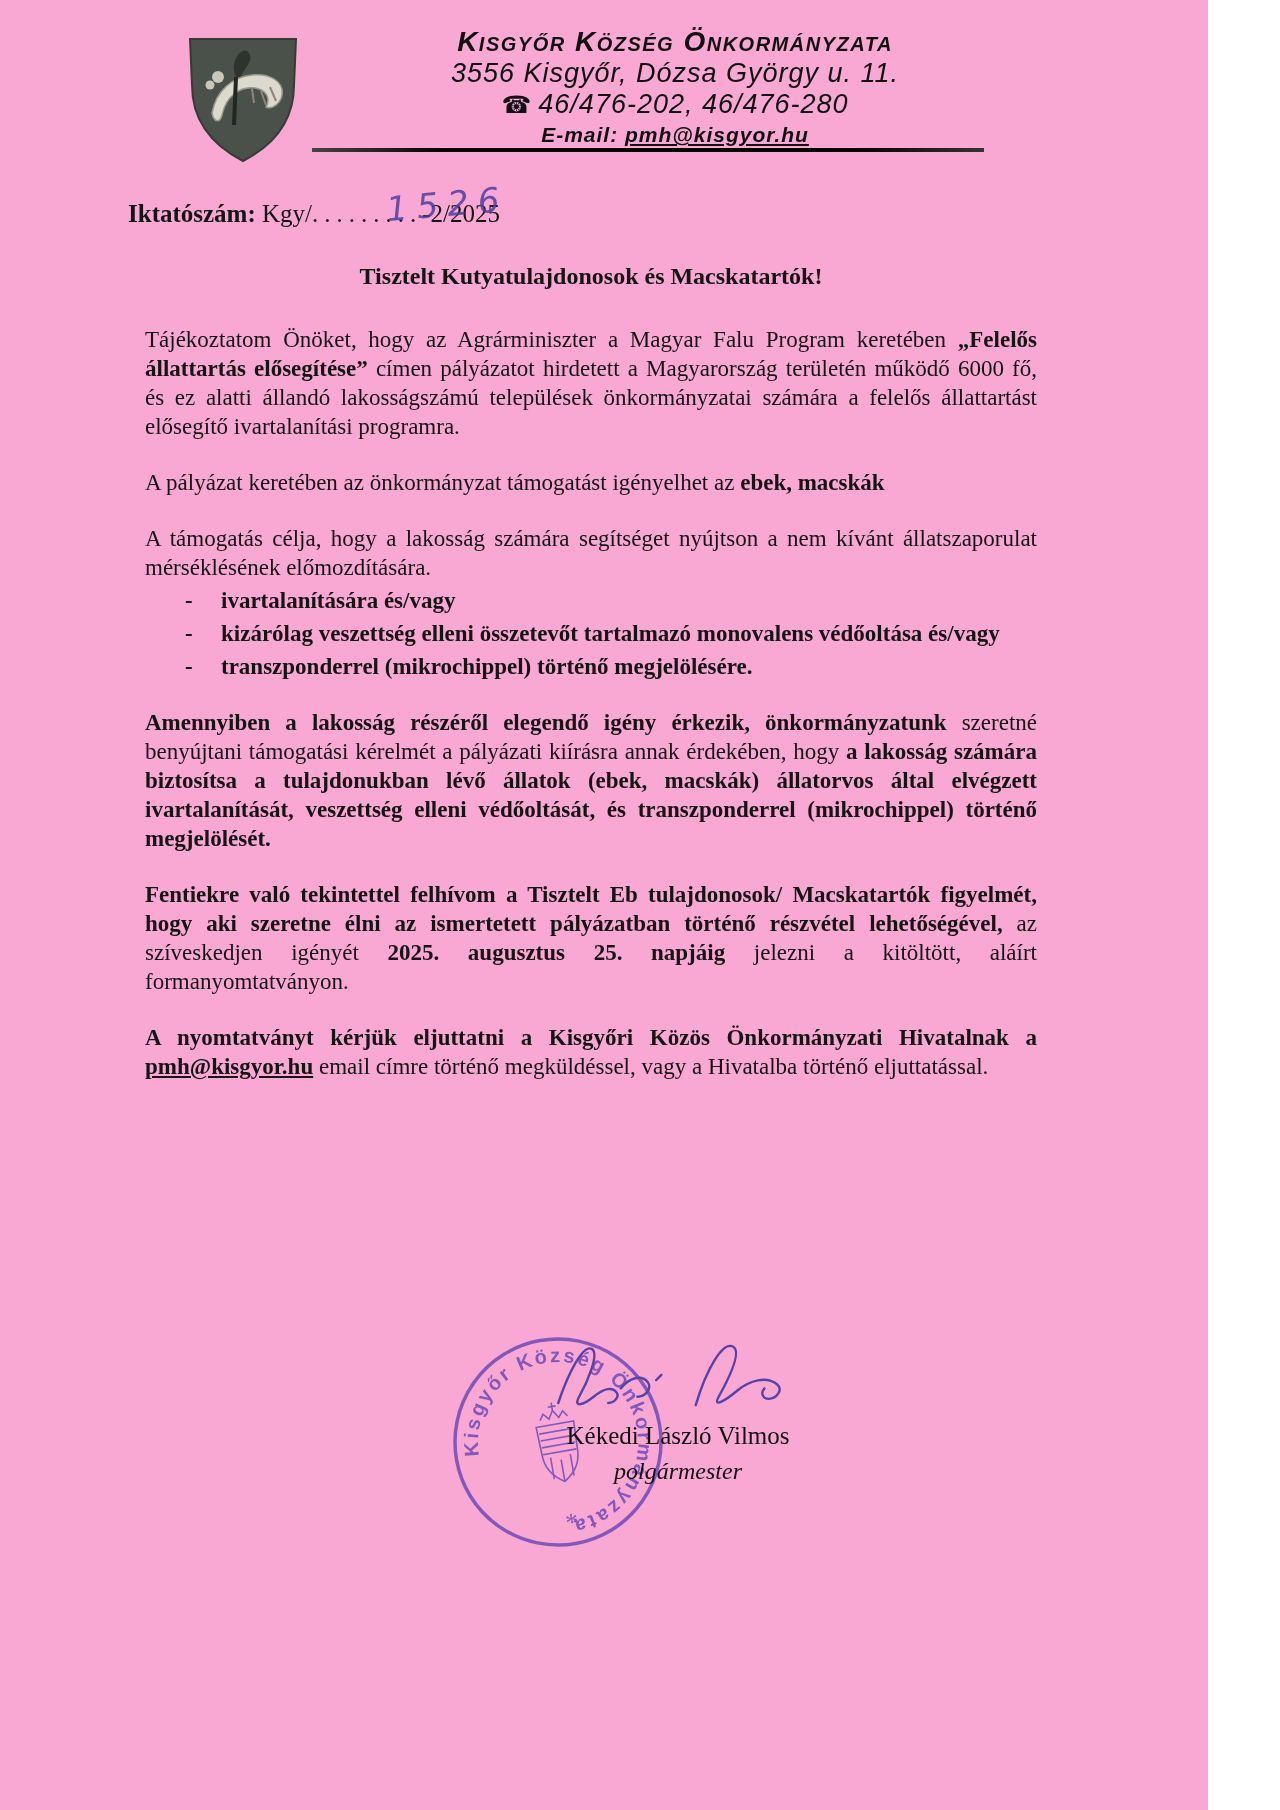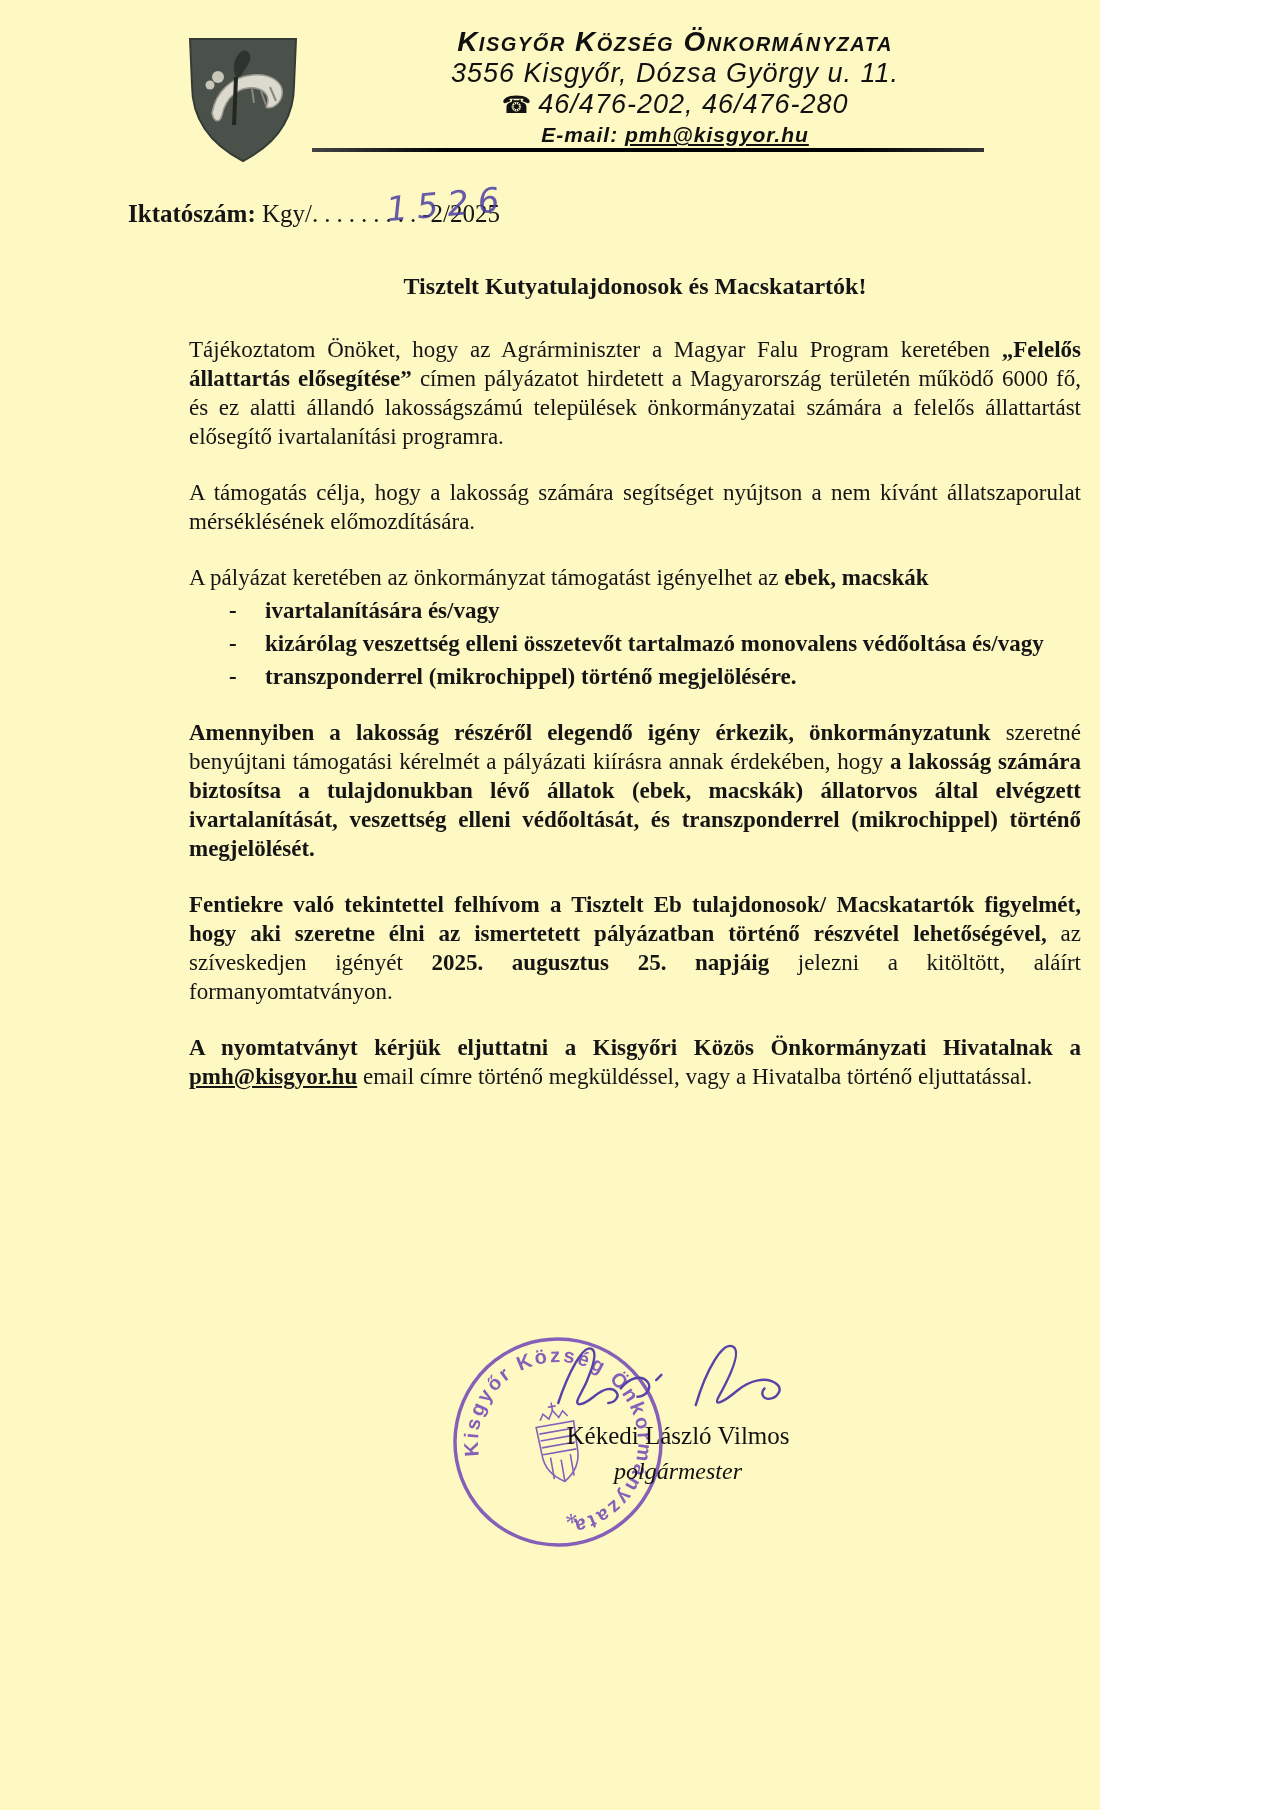--- a/index.html
+++ b/index.html
@@ -1,17 +1,17 @@
 <!DOCTYPE html>
 <html><head>
 <meta charset="utf-8">
 <style>
   html,body{margin:0;padding:0;background:#ffffff;}
   .page{
-    position:relative;width:1100px;height:1810px;background:#fef9c3;
+    position:relative;width:1208px;height:1810px;background:#f9a8d4;
     font-family:"Liberation Serif",serif;color:#151515;overflow:hidden;
   }
   
   .crest{position:absolute;left:182px;top:33px;width:122px;height:133px;}
   .header-text{
     position:absolute;left:330px;top:26px;width:690px;text-align:center;
     font-family:"Liberation Sans",sans-serif;font-style:italic;color:#111;
   }
   .org-name{font-weight:bold;font-size:28px;font-variant:small-caps;letter-spacing:1.5px;line-height:32px;}
   .address{font-size:27px;letter-spacing:1px;line-height:31px;}
@@ -25,22 +25,22 @@
   .reference{position:absolute;left:128px;top:200px;font-size:25px;white-space:nowrap;}
   .reference .lbl{font-weight:bold;}
   .reference .dots{letter-spacing:6px;}
   .handwritten{
     position:absolute;left:258px;top:-16px;color:#4d3fa3;
     font-family:"DejaVu Sans",sans-serif;font-style:italic;font-size:34px;
     letter-spacing:9px;transform:rotate(-5deg);opacity:.85;
   }
   
   .body{
-    position:absolute;left:145px;top:272px;width:892px;
-    font-size:23px;line-height:29px;text-align:justify;margin-left:44px;
+    position:absolute;left:145px;top:262px;width:892px;
+    font-size:23px;line-height:29px;text-align:justify;
   }
   .doc-title{text-align:center;font-weight:bold;font-size:24px;margin:0 0 34px 0;}
   .para{margin:27px 0 0 0;}
   .para:first-of-type{margin-top:0;}
   .bullet{display:flex;margin:4px 0 0 0;padding-left:40px;text-align:left;}
   .bullet:first-of-type{margin-top:6px;}
   .bullet-marker{flex:none;width:36px;font-weight:bold;}
   .bullet-text{flex:1;}
   .b{font-weight:bold;}
   .u{text-decoration:underline;}
@@ -86,22 +86,22 @@
   <div class="reference">
     <span class="lbl">Iktatószám:</span>
     <span>Kgy/</span><span class="dots">.........</span><span>-2/2025</span>
     <span class="handwritten">1526</span>
   </div>
 
   <div class="body">
     <div class="doc-title">Tisztelt Kutyatulajdonosok és Macskatartók!</div>
     <div>
         <div class="para"><span>Tájékoztatom Önöket, hogy az Agrárminiszter a Magyar Falu Program keretében </span><span class="b">„Felelős állattartás elősegítése”</span><span> címen pályázatot hirdetett a Magyarország területén működő 6000 fő, és ez alatti állandó lakosságszámú települések önkormányzatai számára a felelős állattartást elősegítő ivartalanítási programra.</span></div>
+        <div class="para"><span>A pályázat keretében az önkormányzat támogatást igényelhet az </span><span class="b">ebek, macskák</span></div>
         <div class="para"><span>A támogatás célja, hogy a lakosság számára segítséget nyújtson a nem kívánt állatszaporulat mérséklésének előmozdítására.</span></div>
-        <div class="para"><span>A pályázat keretében az önkormányzat támogatást igényelhet az </span><span class="b">ebek, macskák</span></div>
         <div class="bullet">
           <span class="bullet-marker">-</span>
           <span class="bullet-text"><span class="b">ivartalanítására és/vagy</span></span>
         </div>
         <div class="bullet">
           <span class="bullet-marker">-</span>
           <span class="bullet-text"><span class="b">kizárólag veszettség elleni összetevőt tartalmazó monovalens védőoltása és/vagy</span></span>
         </div>
         <div class="bullet">
           <span class="bullet-marker">-</span>

